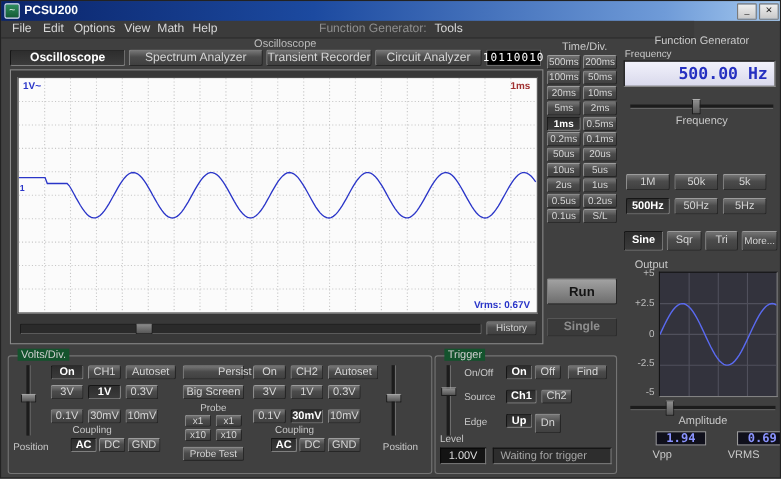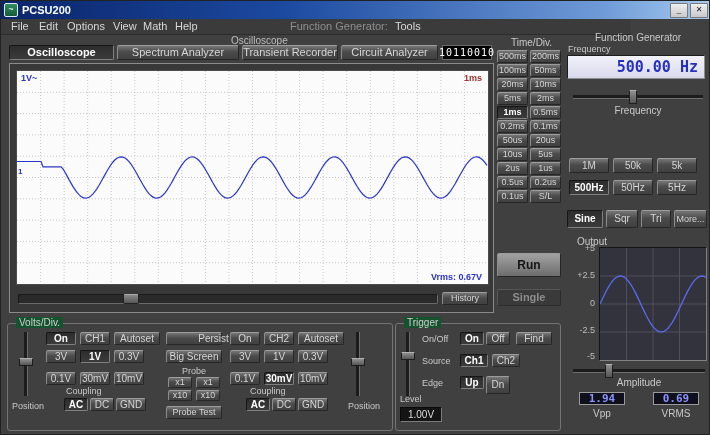--- a/index.html
+++ b/index.html
@@ -53,21 +53,21 @@
   .htrack{position:absolute;height:3px;background:#1c1c1c;border-bottom:1px solid #6d6d6d;}
   .hhandle{position:absolute;top:-5px;width:6px;height:12px;background:linear-gradient(#909090,#555);
     border:1px solid #1d1d1d;border-top-color:#b0b0b0;border-radius:1px;}
   
   .freqdisp{position:absolute;left:566px;top:54px;width:138px;height:24px;
     background:linear-gradient(#f2f2fb,#d9d9ec);border:1px solid #1d1d1d;border-bottom-color:#8f8f8f;border-right-color:#8f8f8f;
     color:#2530c0;font-family:"DejaVu Sans Mono",monospace;font-weight:bold;font-size:15px;
     display:flex;align-items:center;justify-content:flex-end;padding-right:6px;box-sizing:border-box;}
   .meterdisp{position:absolute;width:46px;height:13px;background:#10101c;color:#8a93ff;
     border:1px solid #9a9a9a;font-family:"DejaVu Sans Mono",monospace;font-weight:bold;font-size:11px;
-    display:flex;align-items:center;justify-content:center;box-sizing:border-box;}
+    display:flex;align-items:center;justify-content:center;box-sizing:border-box;margin-left:17px;}
   .leveldisp{position:absolute;background:#141414;color:#dcdcdc;border:1px solid #090909;
     border-bottom-color:#7c7c7c;border-right-color:#7c7c7c;font-size:10px;
     display:flex;align-items:center;justify-content:center;box-sizing:border-box;}
   .statusbox{position:absolute;background:#2d2d2d;color:#a6a6a6;border:1px solid #121212;
     border-bottom-color:#7c7c7c;border-right-color:#7c7c7c;font-size:10px;
     display:flex;align-items:center;padding-left:6px;box-sizing:border-box;}
   
   .group{position:absolute;border:1px solid #747474;border-radius:3px;}
   .grouptitle{position:absolute;top:-7px;left:8px;background:#14532d;padding:0 3px;
     font-size:10px;color:#cfcfcf;}
@@ -289,15 +289,16 @@
     <div class="b" style="left:90px;top:8px;width:24px;height:13px;">Off</div>
     <div class="b" style="left:120px;top:8px;width:36px;height:13px;">Find</div>
     <div class="lbl" style="left:26px;top:32px;font-size:9px;">Source</div>
     <div class="b sel" style="left:64px;top:30px;width:28px;height:13px;">Ch1</div>
     <div class="b" style="left:96px;top:30px;width:28px;height:13px;">Ch2</div>
     <div class="lbl" style="left:26px;top:54px;font-size:9px;">Edge</div>
     <div class="b sel" style="left:64px;top:52px;width:24px;height:13px;">Up</div>
     <div class="b" style="left:90px;top:52px;width:24px;height:18px;">Dn</div>
     <div class="lbl" style="left:4px;top:70px;font-size:9px;">Level</div>
     <div class="leveldisp" style="left:4px;top:83px;width:42px;height:15px;">1.00V</div>
+    <div class="statusbox" style="left:52px;top:83px;width:108px;height:15px;">Waiting for trigger</div>
   </div>
 
 </div>
 
 </body></html>

